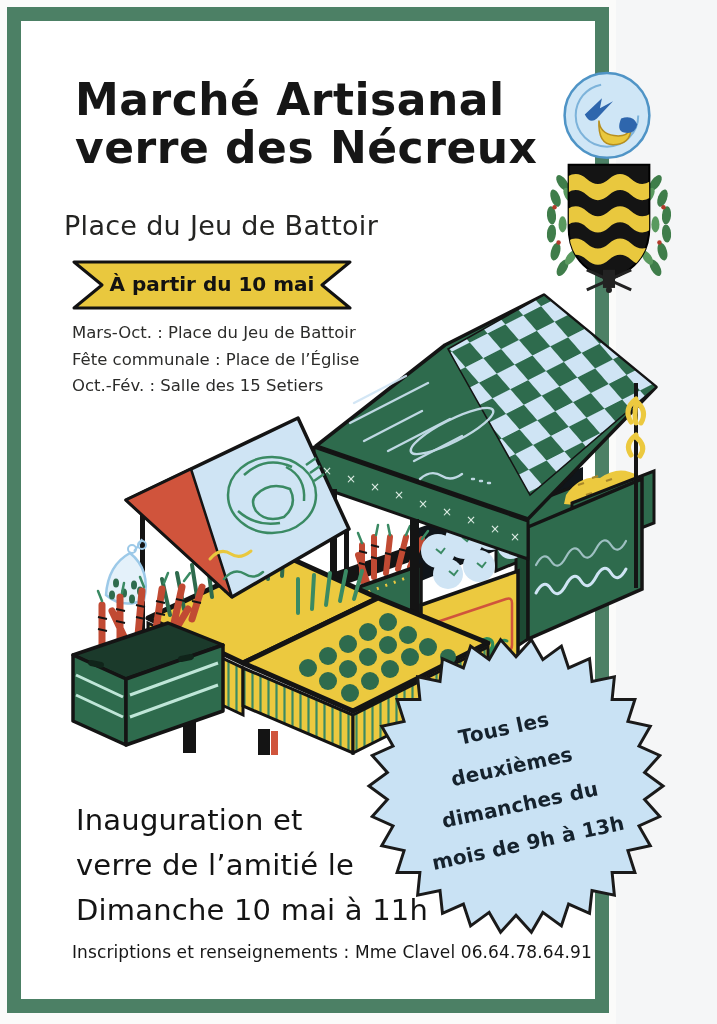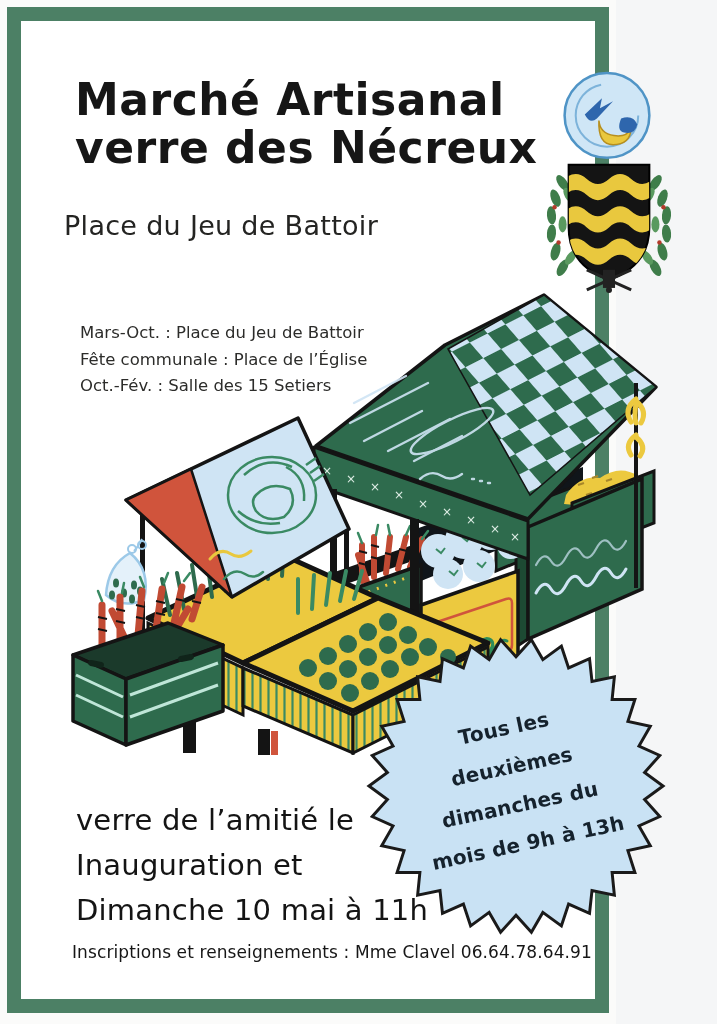--- a/index.html
+++ b/index.html
@@ -28,21 +28,21 @@
   
   .ribbon { position:absolute; left:70px; top:258px; width:284px; height:54px; }
   .ribbon svg { position:absolute; left:0; top:0; }
   .ribbon .label {
     position:absolute; left:0; top:0; width:100%; height:100%;
     display:flex; align-items:center; justify-content:center;
     font-size:20px; font-weight:bold; color:#121212; padding-bottom:2px;
   }
   
   .schedule {
-    position:absolute; left:80px; top:320px;
+    position:absolute; left:72px; top:320px;
     font-size:16.5px; color:#2c2c2a; line-height:1.62;
   }
   
   .crest { position:absolute; left:528px; top:70px; width:162px; height:224px; }
   
   .illustration { position:absolute; left:58px; top:283px; width:600px; height:472px; }
   
   .badge { position:absolute; left:366px; top:636px; width:300px; height:300px; }
   .badge svg { position:absolute; left:0; top:0; }
   .badge .badge-text {
@@ -125,20 +125,26 @@
 
       <g stroke="#222" stroke-width="3">
         <line x1="58" y1="198" x2="102" y2="218"></line>
         <line x1="102" y1="198" x2="58" y2="218"></line>
         <rect x="74" y="198" width="12" height="18" fill="#222" stroke="none"></rect>
         <circle cx="80" cy="218" r="3" fill="#222" stroke="none"></circle>
       </g>
     </svg>
   </div>
 
+  <div class="ribbon">
+    <svg width="284" height="54" viewBox="0 0 284 54">
+      <polygon points="4,4 280,4 252,27 280,50 4,50 32,27" fill="#e9c83e" stroke="#121212" stroke-width="3" stroke-linejoin="round"></polygon>
+    </svg>
+    <span class="label">À partir du 10 mai</span>
+  </div>
 
   <div class="schedule">
     <div>Mars-Oct. : Place du Jeu de Battoir</div>
     <div>Fête communale : Place de l’Église</div>
     <div>Oct.-Fév. : Salle des 15 Setiers</div>
   </div>
 
   <div class="illustration">
   <svg width="600" height="472" viewBox="0 0 600 472">
     <defs>
@@ -351,19 +357,19 @@
       <div>
         <div>Tous les</div>
         <div>deuxièmes</div>
         <div>dimanches du</div>
         <div>mois de 9h à 13h</div>
       </div>
     </div>
   </div>
 
   <div class="inauguration">
+    <div>Inauguration et</div>
     <div>verre de l’amitié le</div>
-    <div>Inauguration et</div>
     <div>Dimanche 10 mai à 11h</div>
   </div>
 
   <div class="contact">Inscriptions et renseignements : Mme Clavel 06.64.78.64.91</div>
 </div>
 
 </body></html>

